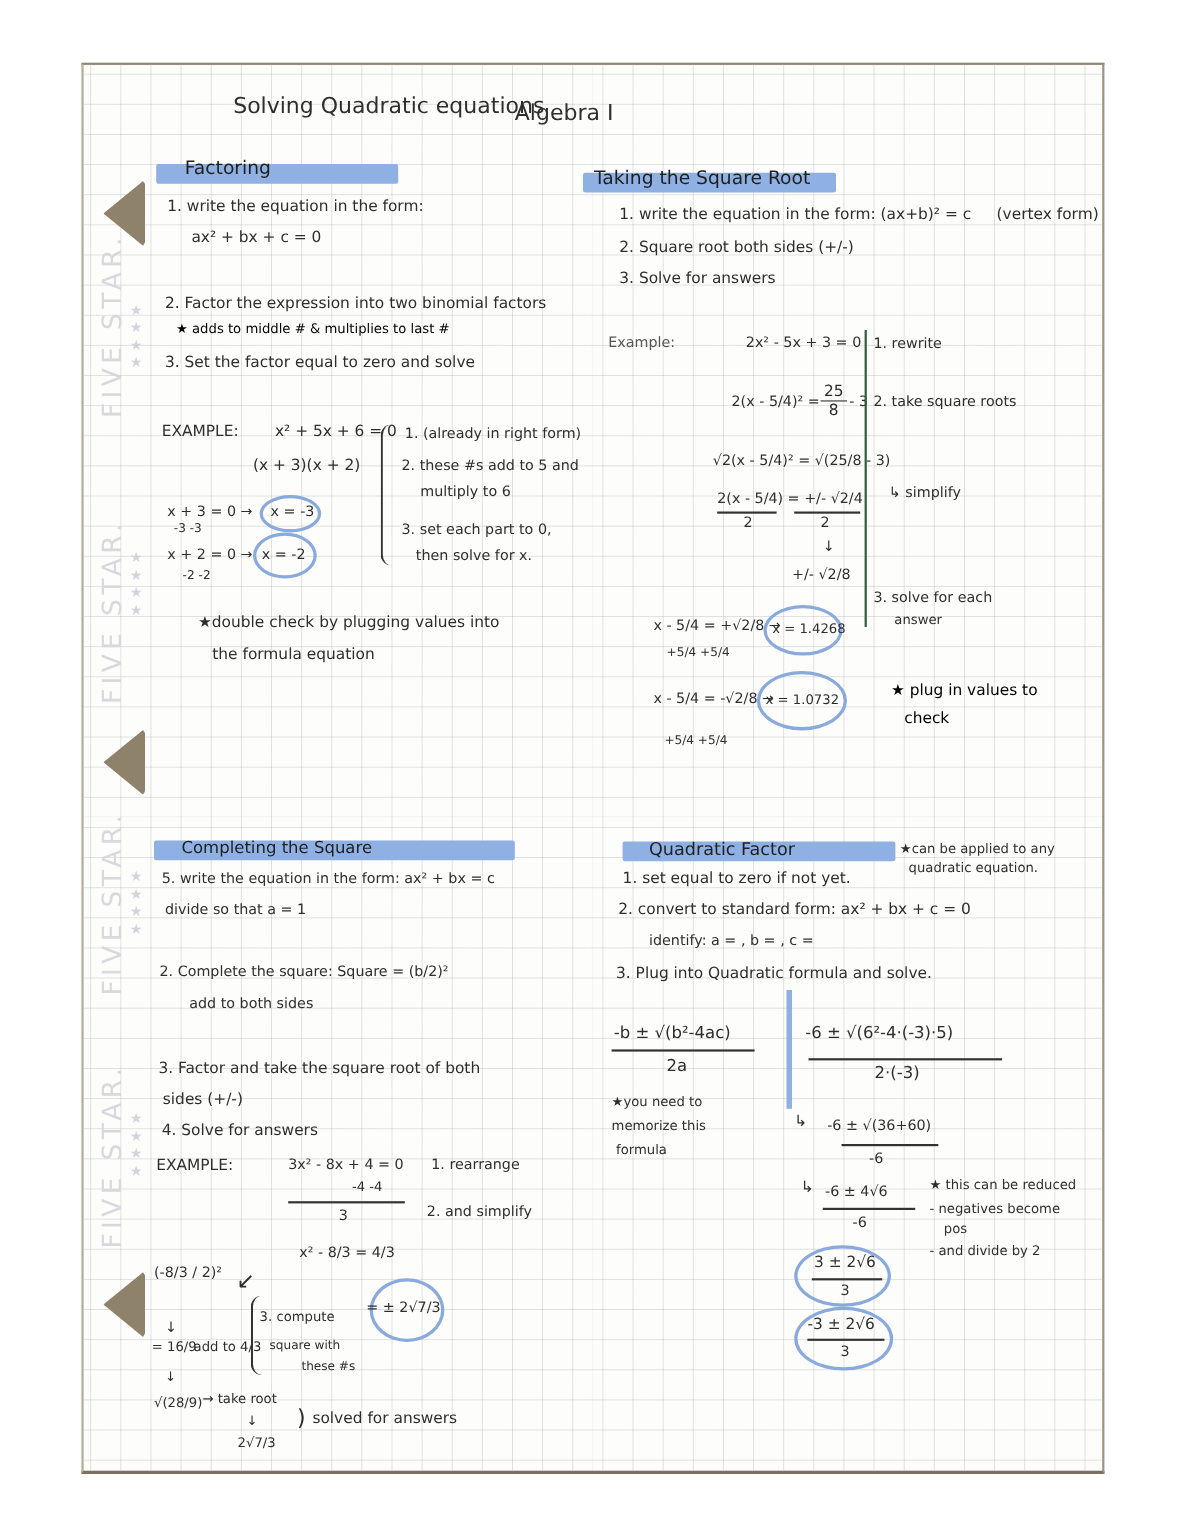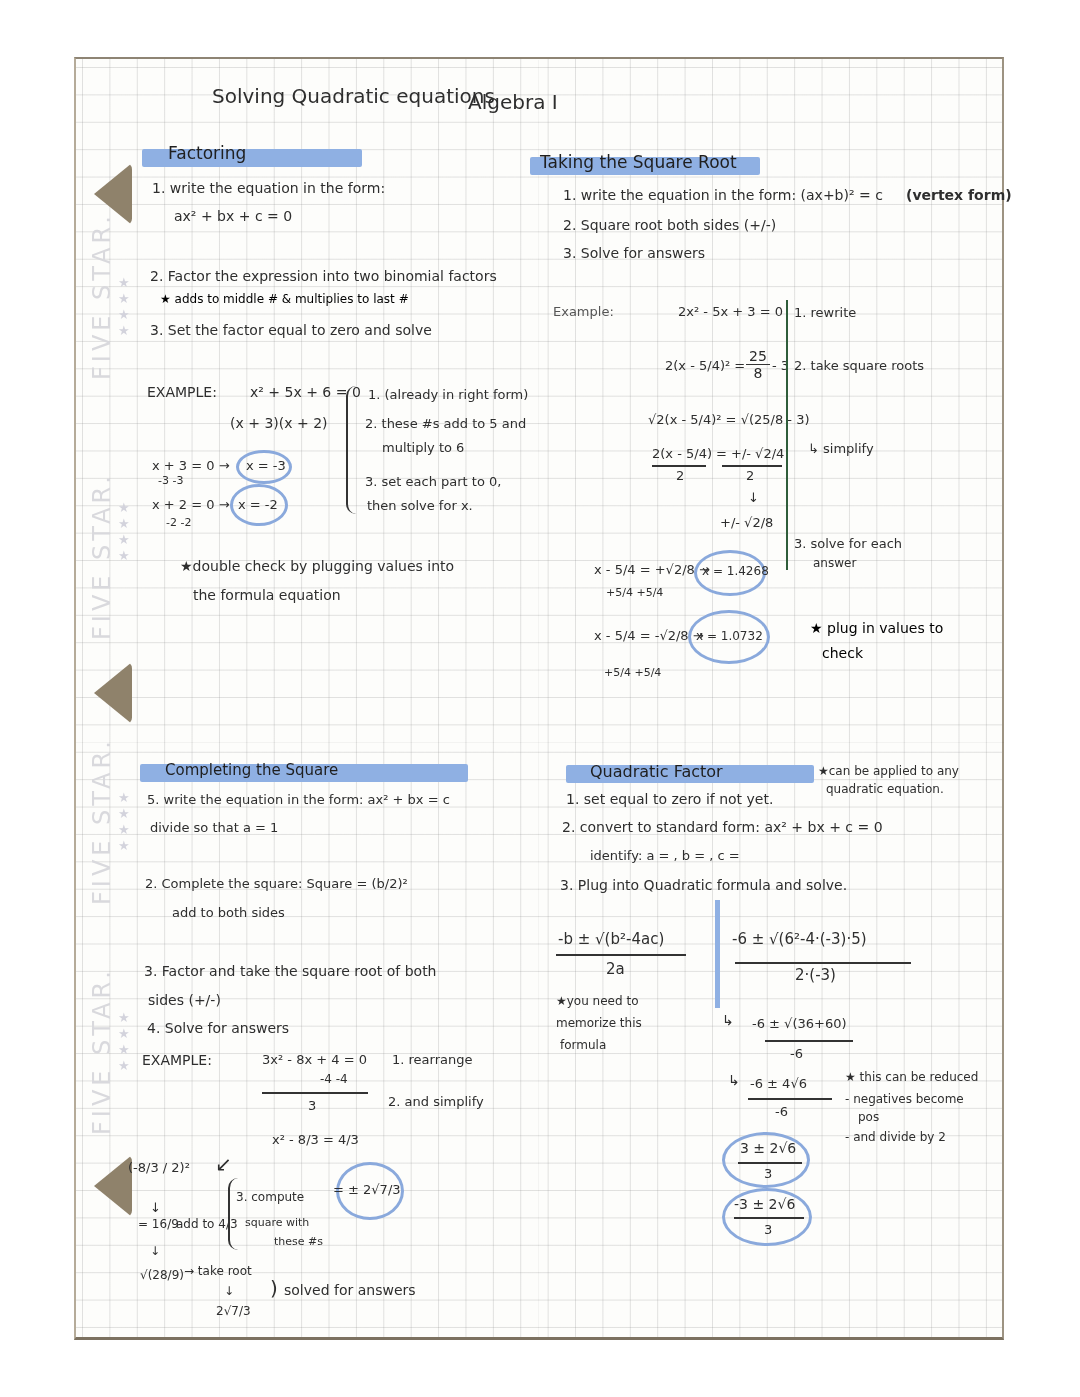--- a/index.html
+++ b/index.html
@@ -104,31 +104,31 @@
   <div class="hw t13" style="left:152px; top:497px;">x + 2 = 0  →</div>
   <div class="hw t11" style="left:166px; top:516px;">-2     -2</div>
   <div class="circle" style="left:230px; top:484px; width:58px; height:42px;"></div>
   <div class="hw t13" style="left:238px; top:497px;">x = -2</div>
 
   <div class="brace" style="left:346px; top:386px; width:10px; height:128px;"></div>
   <div class="hw t13" style="left:368px; top:387px;">1. (already in right form)</div>
   <div class="hw t13" style="left:365px; top:416px;">2. these #s add to 5 and</div>
   <div class="hw t13" style="left:382px; top:440px;">multiply to 6</div>
   <div class="hw t13" style="left:365px; top:474px;">3. set each part to 0,</div>
-  <div class="hw t13" style="left:367px; top:498px;">then solve for x.</div>
+  <div class="hw t13" style="left:378px; top:498px;">then solve for x.</div>
 
   <div class="hw t14" style="left:180px; top:558px;">★double check by plugging values into</div>
   <div class="hw t14" style="left:193px; top:587px;">the formula equation</div>
 </section>
 
 <section>
   <div class="hl" style="left:530px; top:157px; width:230px;"></div>
   <div class="hl-label" style="left:540px; top:152px;">Taking the Square Root</div>
   <div class="hw t14" style="left:563px; top:187px;">1. write the equation in the form: (ax+b)² = c</div>
-  <div class="hw t14" style="left:906px; top:187px;font-weight:bold;">(vertex form)</div>
+  <div class="hw t14" style="left:906px; top:187px;">(vertex form)</div>
   <div class="hw t14" style="left:563px; top:217px;">2. Square root both sides (+/-)</div>
   <div class="hw t14" style="left:563px; top:245px;">3. Solve for answers</div>
 
   <div class="hw t13" style="left:553px; top:304px; color:#555;">Example:</div>
   <div class="hw t13" style="left:678px; top:304px;">2x² - 5x + 3 = 0</div>
 
   <div class="hw t13" style="left:665px; top:358px;">2(x - 5/4)² =</div>
   <div class="frac" style="left:746px; top:348px;">
     <span class="num">25</span>
     <span>8</span>
@@ -177,21 +177,21 @@
   <div class="hw t14" style="left:148px; top:992px;">sides (+/-)</div>
   <div class="hw t14" style="left:147px; top:1020px;">4. Solve for answers</div>
 
   <div class="hw t14" style="left:142px; top:1052px;">EXAMPLE:</div>
   <div class="hw t13" style="left:262px; top:1052px;">3x² - 8x + 4 = 0</div>
   <div class="hw t12" style="left:320px; top:1072px;">-4   -4</div>
   <div class="rule" style="left:262px; top:1092px; width:106px;"></div>
   <div class="hw t13" style="left:308px; top:1098px;">3</div>
   <div class="hw t13" style="left:272px; top:1132px;">x² - 8/3 = 4/3</div>
 
-  <div class="hw t13" style="left:128px; top:1150px;margin-top:10px;">(-8/3 / 2)²</div>
+  <div class="hw t13" style="left:140px; top:1150px;">(-8/3 / 2)²</div>
   <div class="hw t13" style="left:150px; top:1200px;">↓</div>
   <div class="hw t12" style="left:138px; top:1217px;">= 16/9</div>
   <div class="hw t12" style="left:176px; top:1217px;">add to 4/3</div>
   <div class="hw t12" style="left:150px; top:1244px;">↓</div>
   <div class="hw t12" style="left:140px; top:1268px;">√(28/9)</div>
   <div class="hw t12" style="left:184px; top:1264px;">→ take root</div>
   <div class="hw t12" style="left:224px; top:1284px;">↓</div>
   <div class="hw t12" style="left:216px; top:1304px;">2√7/3</div>
 
   <div class="hw t18" style="left:215px; top:1152px;">↙</div>

